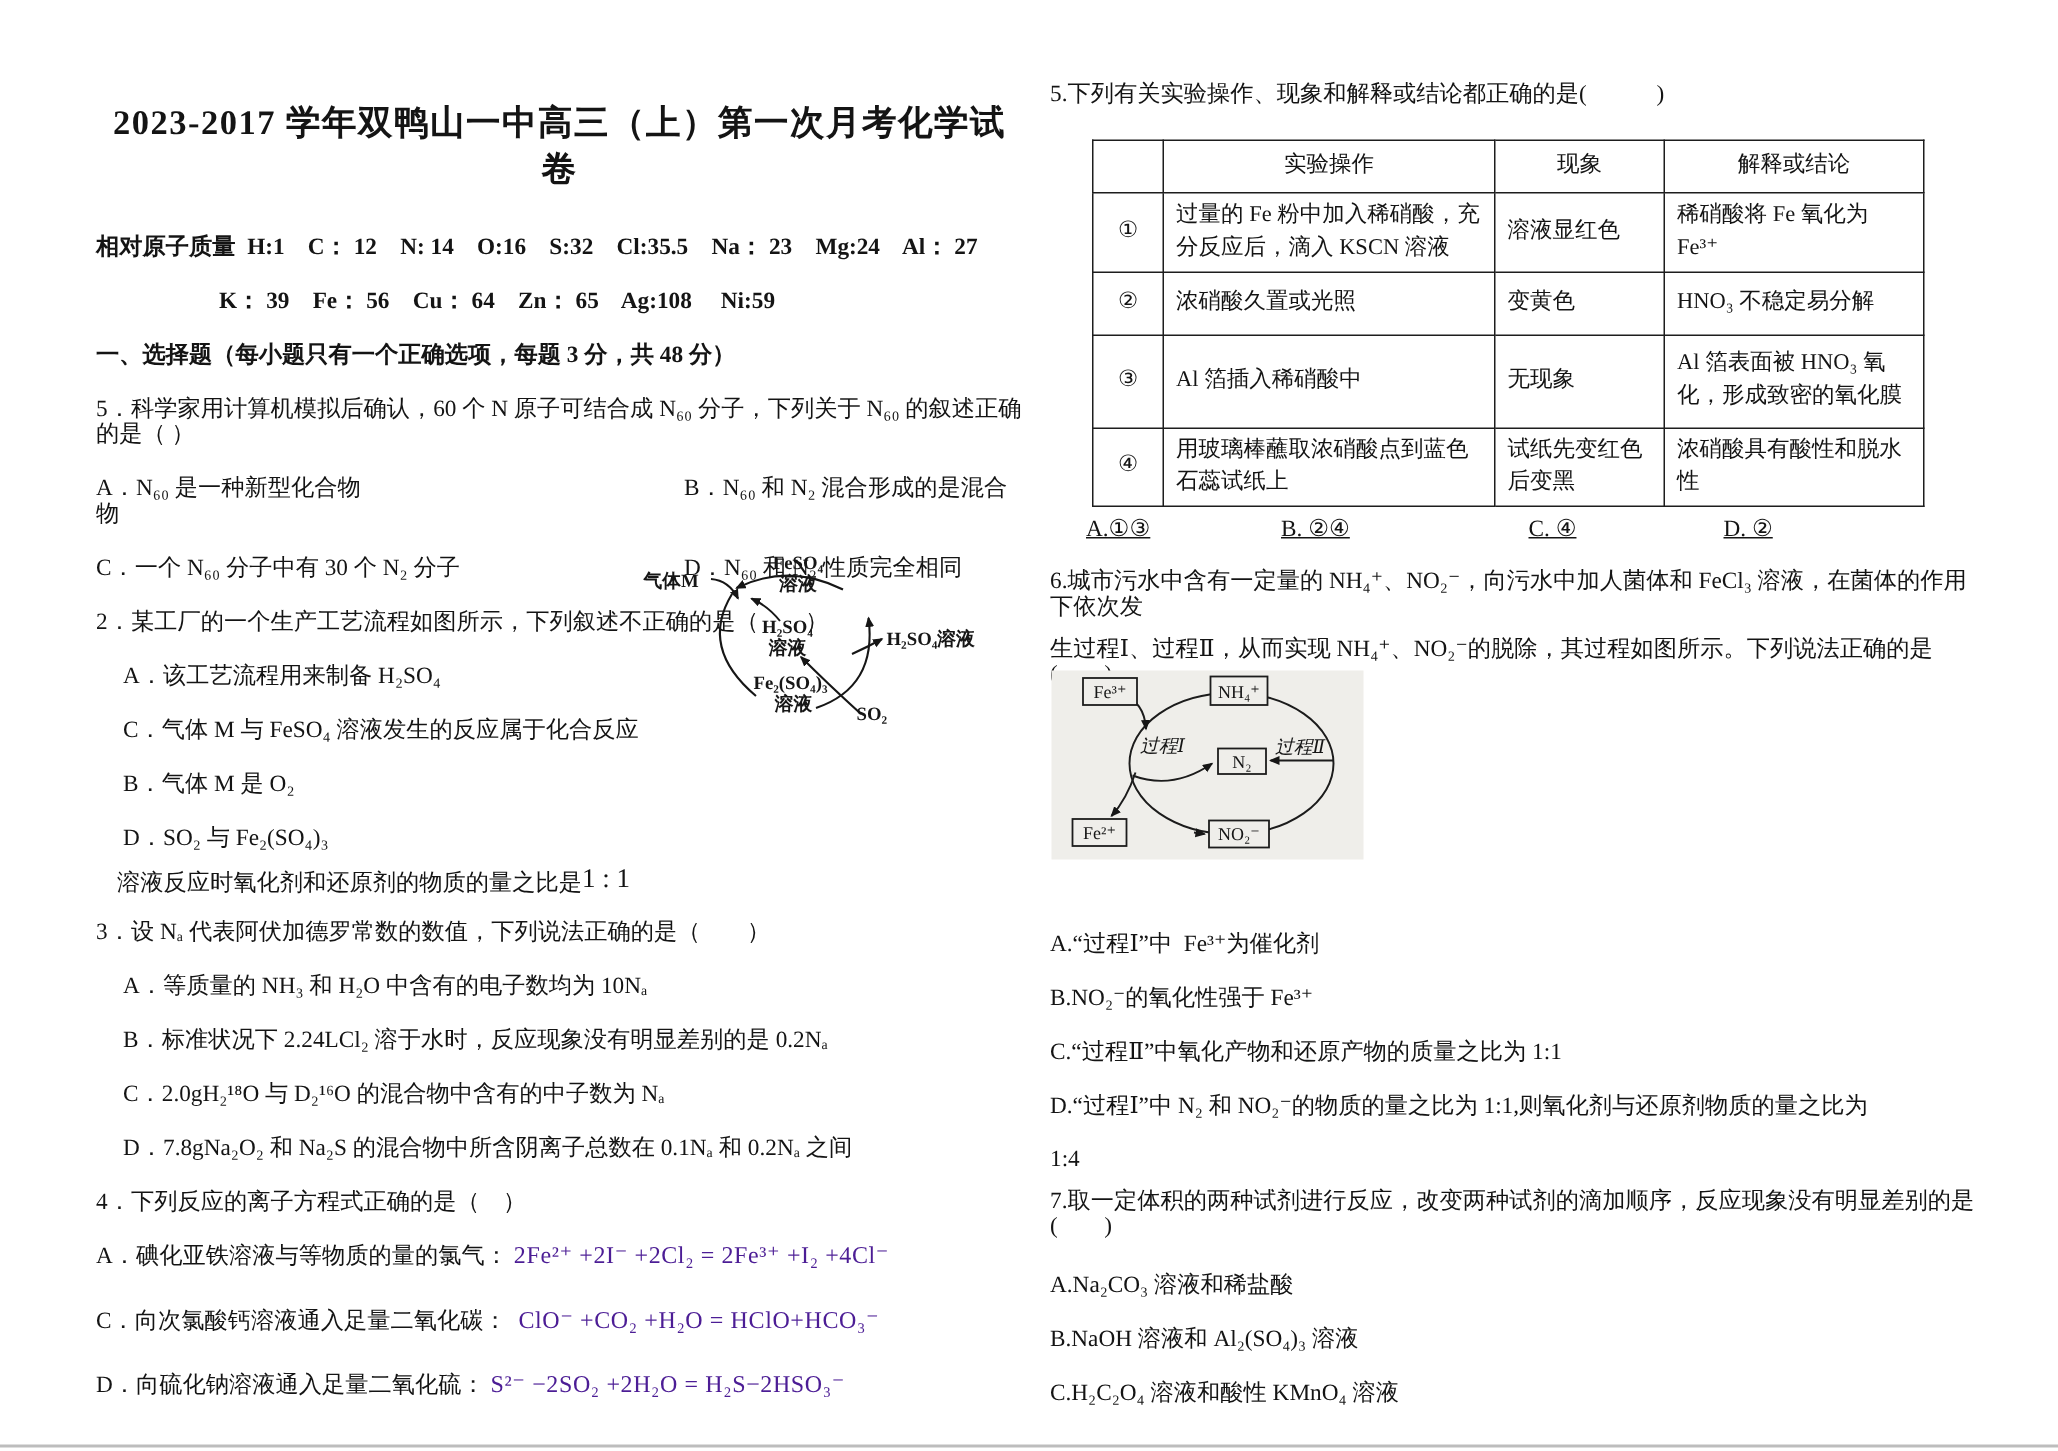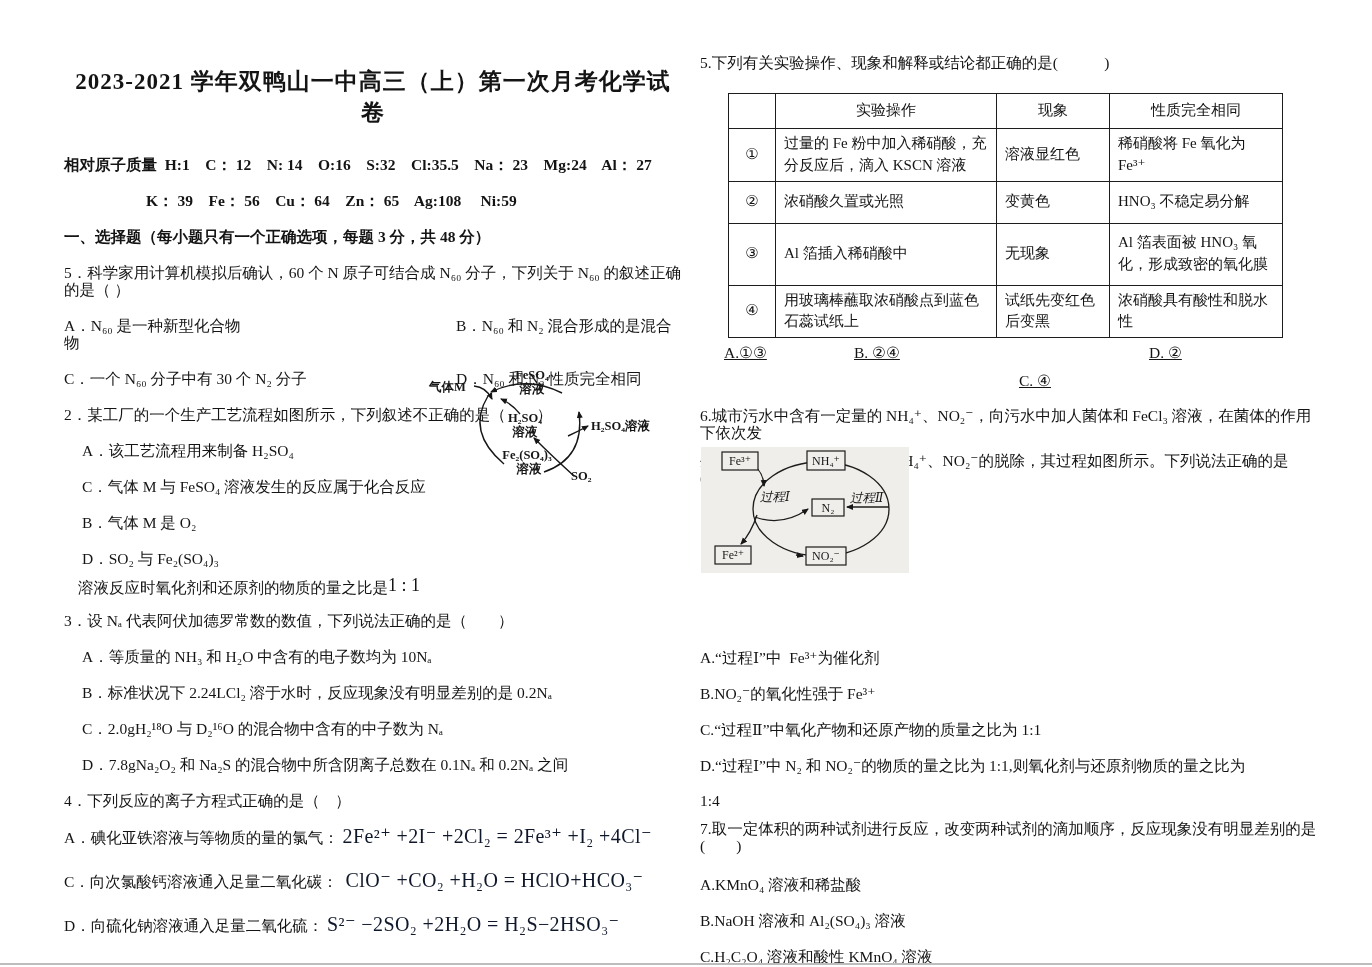--- a/index.html
+++ b/index.html
@@ -10,54 +10,54 @@
   p{margin:0;}
   .title{font-size:23px;font-weight:bold;text-align:center;margin:6px 0 28px 0;letter-spacing:1px;}
   .b{font-weight:bold;}
   .line{font-size:15.5px;line-height:17px;margin:0 0 19px 0;white-space:pre-wrap;}
   .indent1{padding-left:18px;}
   .masses2{padding-left:82px;}
   .optrow{font-size:15.5px;line-height:17px;margin:0 0 19px 0;white-space:pre-wrap;}
   .optrow .first{display:inline-block;width:392px;}
   .gap{margin-bottom:26px;}
   .tight{margin-bottom:12px;}
-  .eq{color:#0f172a;font-size:20px;letter-spacing:.4px;}
+  .eq{color:#4c1d95;font-size:16px;letter-spacing:.4px;}
   .ratio{font-size:18px;position:relative;top:-2px;}
   
   .q5table{border-collapse:collapse;margin:0 16px 6px 28px;table-layout:fixed;}
   .q5table td,.q5table th{border:1.4px solid #1d1d1d;font-size:15px;font-weight:normal;
         line-height:1.45;padding:4px 8px;vertical-align:middle;background:#fff;}
   .q5table .cnum{width:30px;text-align:center;}
   .q5table .cop{width:204px;}
   .q5table .cph{width:96px;}
   .q5table .ccl{width:156px;}
   .q5table thead th{text-align:center;height:26px;}
   .q5opts{display:flex;font-size:15.5px;line-height:17px;margin:6px 0 18px 24px;text-decoration:underline;}
   .q5opts .oa{width:130px;}
   .q5opts .ob{width:165px;}
-  .q5opts .oc{width:130px;margin-top:28px;}
+  .q5opts .oc{width:130px;}
   .q6line{margin-bottom:11px;}
   .q6spacer{height:152px;}
   
   .diagram{position:absolute;}
   .dg-q2{left:424px;top:362px;}
   .dg-q6{left:700px;top:445px;}
   svg text{font-family:"Liberation Serif","DejaVu Serif",serif;}
   .dgt{font-size:12.5px;font-weight:bold;fill:#161616;}
   .dgt2{font-size:12px;fill:#161616;}
   .proclbl{font-size:12.5px;fill:#161616;font-style:italic;}
   .page-bottom-line{position:absolute;left:0;bottom:2px;width:1372px;height:2px;background:#bdbdbd;}
 </style>
 </head>
 <body>
 
 <div class="page">
 
   <div class="col-left">
-    <p class="title">2023-2021 学年双鸭山一中高三（上）第一次月考化学试卷</p>
+    <p class="title">2023-2017 学年双鸭山一中高三（上）第一次月考化学试卷</p>
     <p class="line b">相对原子质量  H:1    C： 12    N: 14    O:16    S:32    Cl:35.5    Na： 23    Mg:24    Al： 27</p>
     <p class="line b masses2">K： 39    Fe： 56    Cu： 64    Zn： 65    Ag:108     Ni:59</p>
     <p class="line b">一、选择题（每小题只有一个正确选项，每题 3 分，共 48 分）</p>
 
     <div>
       <p class="line">5．科学家用计算机模拟后确认，60 个 N 原子可结合成 N₆₀ 分子，下列关于 N₆₀ 的叙述正确的是（ ）</p>
       <p class="optrow"><span class="first">A．N₆₀ 是一种新型化合物</span><span>B．N₆₀ 和 N₂ 混合形成的是混合物</span></p>
       <p class="optrow"><span class="first">C．一个 N₆₀ 分子中有 30 个 N₂ 分子</span><span>D．N₆₀ 和 N₂ 性质完全相同</span></p>
     </div>
 
@@ -116,21 +116,21 @@
   <div class="col-right">
 
     <div>
       <p class="line" style="margin-bottom:22px;">5.下列有关实验操作、现象和解释或结论都正确的是(　　　)</p>
       <table class="q5table">
         <thead>
           <tr>
             <th class="cnum"></th>
             <th class="cop">实验操作</th>
             <th class="cph">现象</th>
-            <th class="ccl">性质完全相同</th>
+            <th class="ccl">解释或结论</th>
           </tr>
         </thead>
         <tbody>
           <tr style="height:50px;">
             <td class="cnum">①</td>
             <td class="cop">过量的 Fe 粉中加入稀硝酸，充分反应后，滴入 KSCN 溶液</td>
             <td class="cph">溶液显红色</td>
             <td class="ccl">稀硝酸将 Fe 氧化为 Fe³⁺</td>
           </tr>
           <tr style="height:42px;">
@@ -167,21 +167,21 @@
       <div class="q6spacer"></div>
       <p class="line">A.“过程Ⅰ”中  Fe³⁺为催化剂</p>
       <p class="line">B.NO₂⁻的氧化性强于 Fe³⁺</p>
       <p class="line">C.“过程Ⅱ”中氧化产物和还原产物的质量之比为 1:1</p>
       <p class="line" style="margin-bottom:18px;">D.“过程Ⅰ”中 N₂ 和 NO₂⁻的物质的量之比为 1:1,则氧化剂与还原剂物质的量之比为</p>
       <p class="line" style="margin-bottom:11px;">1:4</p>
     </div>
 
     <div>
       <p class="line" style="margin-bottom:22px;">7.取一定体积的两种试剂进行反应，改变两种试剂的滴加顺序，反应现象没有明显差别的是(　　)</p>
-      <p class="line">A.KMnO₄ 溶液和稀盐酸</p>
+      <p class="line">A.Na₂CO₃ 溶液和稀盐酸</p>
       <p class="line">B.NaOH 溶液和 Al₂(SO₄)₃ 溶液</p>
       <p class="line">C.H₂C₂O₄ 溶液和酸性 KMnO₄ 溶液</p>
     </div>
   </div>
 
   <svg class="diagram dg-q6" width="215" height="130" viewBox="0 0 215 130">
     <rect x="1" y="2" width="208" height="126" fill="#efeeea"></rect>
     <ellipse cx="121" cy="64" rx="68" ry="47" fill="none" stroke="#1c1c1c" stroke-width="1.3"></ellipse>
 
     <path d="M 96 110 L 103 111" fill="none" stroke="#1c1c1c" stroke-width="1.3" marker-end="url(#ah)"></path>

